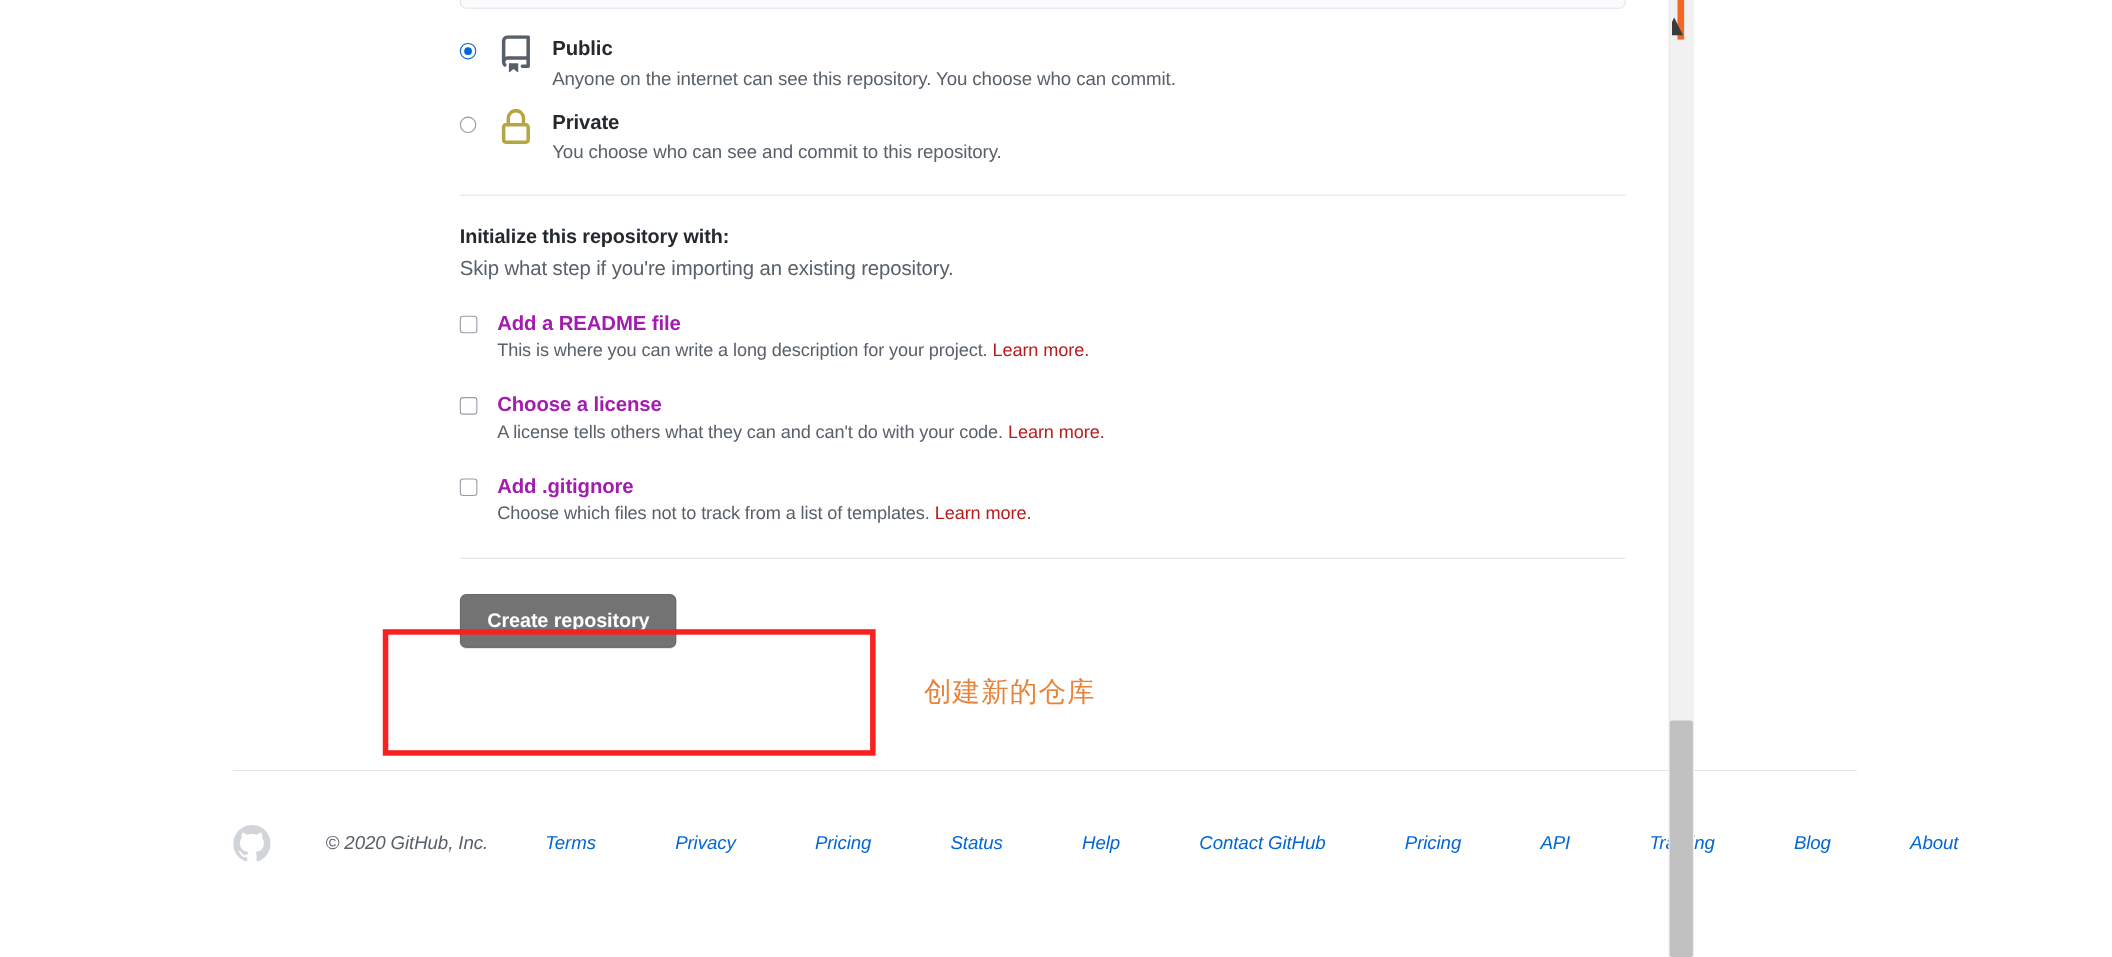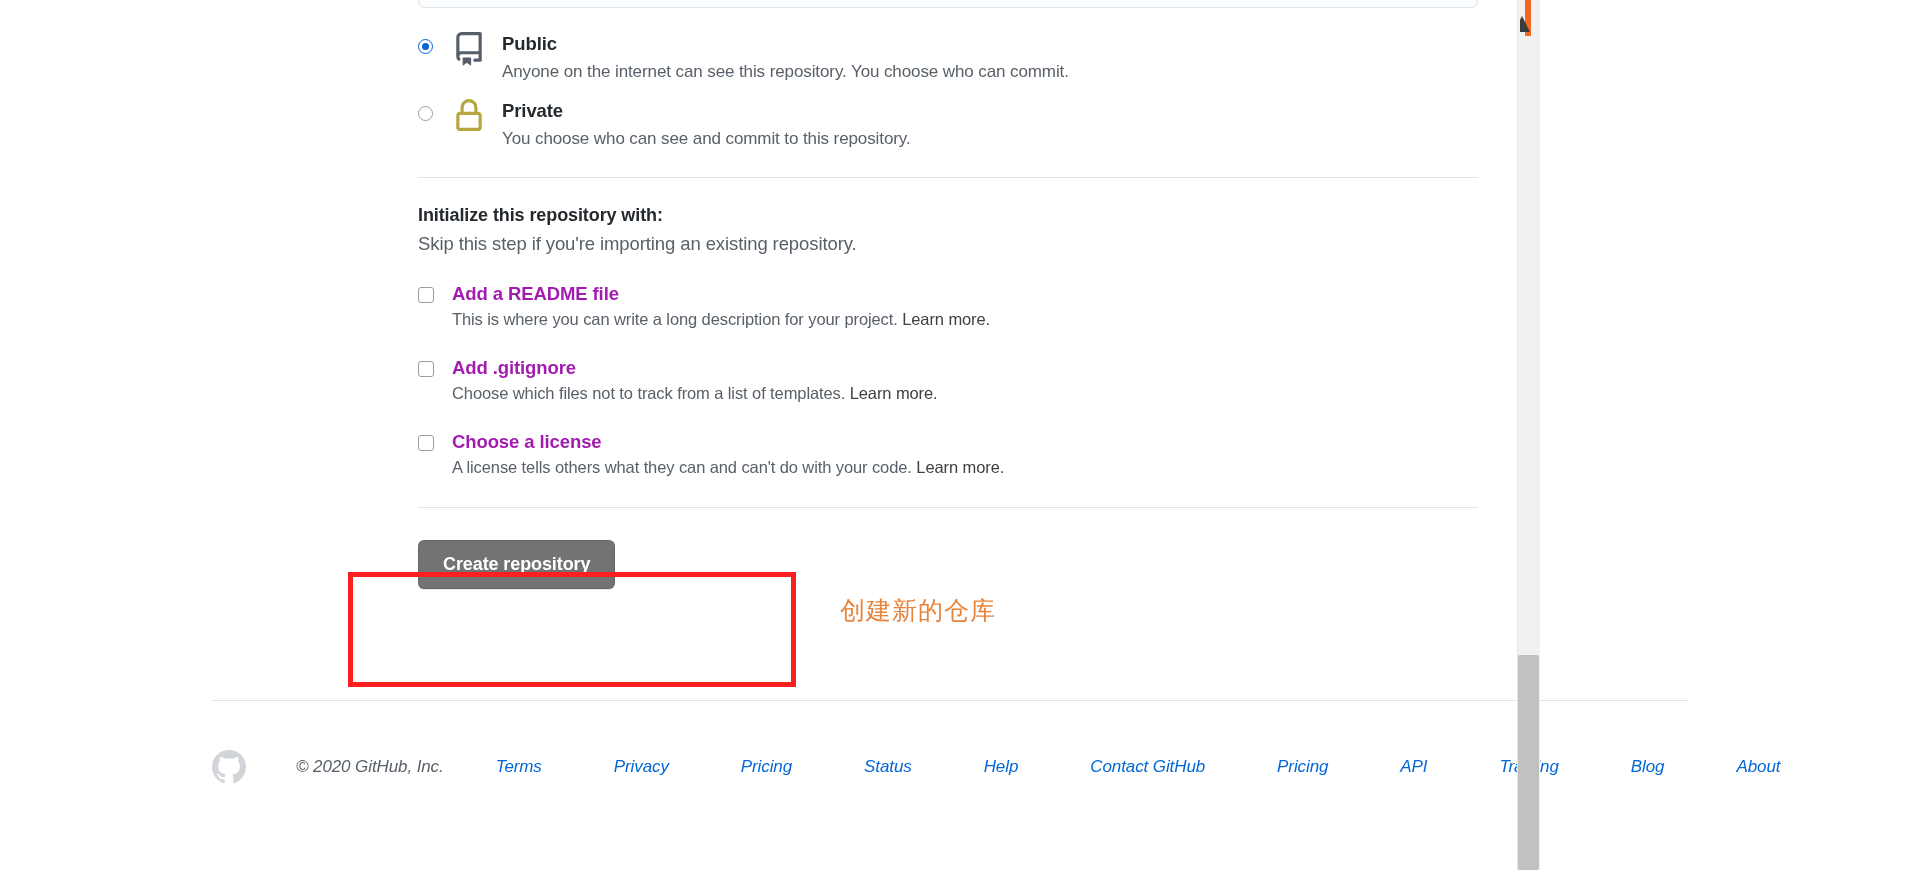--- a/index.html
+++ b/index.html
@@ -131,21 +131,21 @@
     font-weight: bold;
     color: #a21caf;
     letter-spacing: -0.1px;
   }
   .check-desc {
     font-size: 16.5px;
     color: #586069;
     margin-top: 5px;
     letter-spacing: -0.1px;
   }
-  .lnk { color: #404040; text-decoration: none; }
+  .lnk { color: #b91c1c; text-decoration: none; }
 
   .bottom-divider {
     height: 1px;
     background: #e1e4e8;
     width: 100%;
     margin-top: 30px;
   }
 
   
   .create-area {
@@ -177,21 +177,21 @@
     width: 448px;
     height: 115px;
     border: 5px solid #fa2020;
     background: transparent;
     pointer-events: none;
   }
   
   .annot-cn {
     position: absolute;
     left: 840px;
-    top: 594px;
+    top: 612px;
     font-size: 25px;
     color: #e8833a;
     font-family: Liberation Mono, monospace;
     letter-spacing: 1px;
     white-space: nowrap;
   }
 
   
   .footer-rule {
     position: absolute;
@@ -294,50 +294,50 @@
       <div class="vis-text">
         <div class="vis-title">Private</div>
         <div class="vis-desc">You choose who can see and commit to this repository.</div>
       </div>
     </div>
 
     <div class="divider" style="margin-top:26px;"></div>
 
     <div class="init-wrap">
       <div class="init-title">Initialize this repository with:</div>
-      <div class="init-sub">Skip this step if you're importing an existing repository.</div>
+      <div class="init-sub">Skip what step if you're importing an existing repository.</div>
 
       <div class="check-row">
         <div class="checkbox"></div>
         <div>
           <div class="check-label">Add a README file</div>
           <div class="check-desc">
             <span>This is where you can write a long description for your project.</span>
             <a class="lnk" href="#">Learn more.</a>
           </div>
         </div>
       </div>
 
       <div class="check-row">
         <div class="checkbox"></div>
         <div>
+          <div class="check-label">Choose a license</div>
+          <div class="check-desc">
+            <span>A license tells others what they can and can't do with your code.</span>
+            <a class="lnk" href="#">Learn more.</a>
+          </div>
+        </div>
+      </div>
+
+      <div class="check-row">
+        <div class="checkbox"></div>
+        <div>
           <div class="check-label">Add .gitignore</div>
           <div class="check-desc">
             <span>Choose which files not to track from a list of templates.</span>
-            <a class="lnk" href="#">Learn more.</a>
-          </div>
-        </div>
-      </div>
-
-      <div class="check-row">
-        <div class="checkbox"></div>
-        <div>
-          <div class="check-label">Choose a license</div>
-          <div class="check-desc">
-            <span>A license tells others what they can and can't do with your code.</span>
             <a class="lnk" href="#">Learn more.</a>
           </div>
         </div>
       </div>
 
       <div class="bottom-divider"></div>
 
       <div class="create-area">
         <button class="btn-create">Create repository</button>
       </div>

